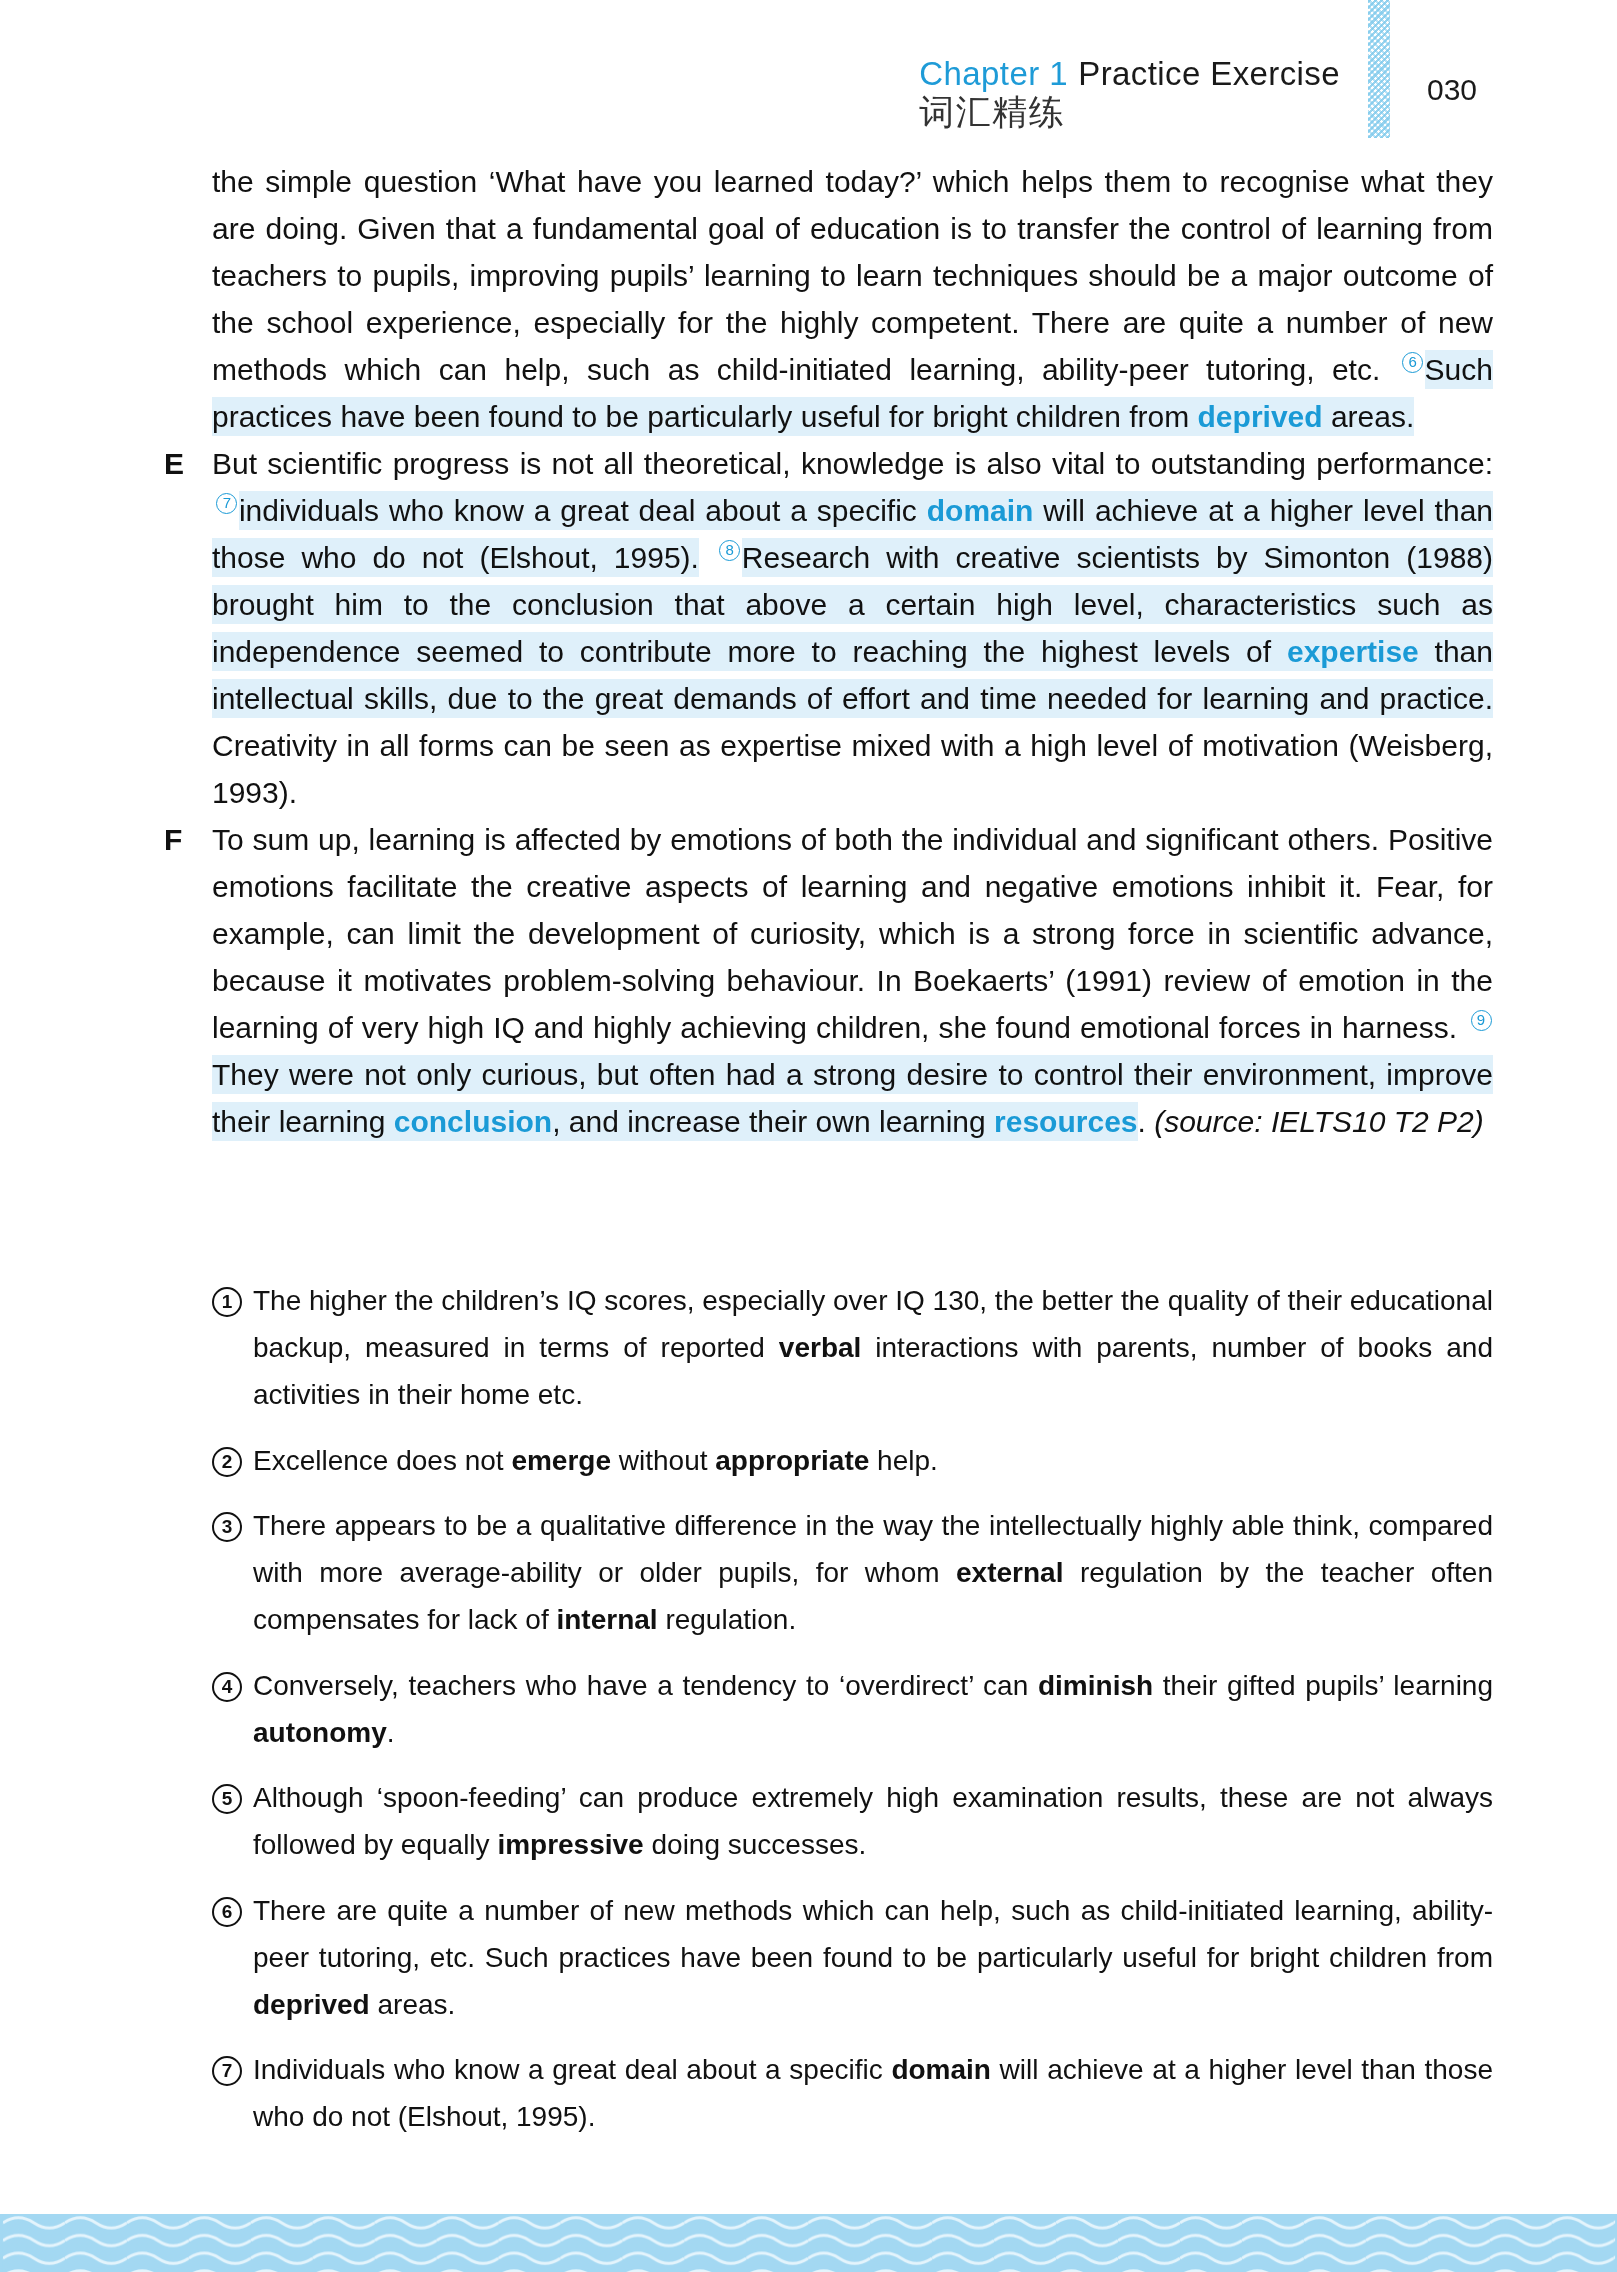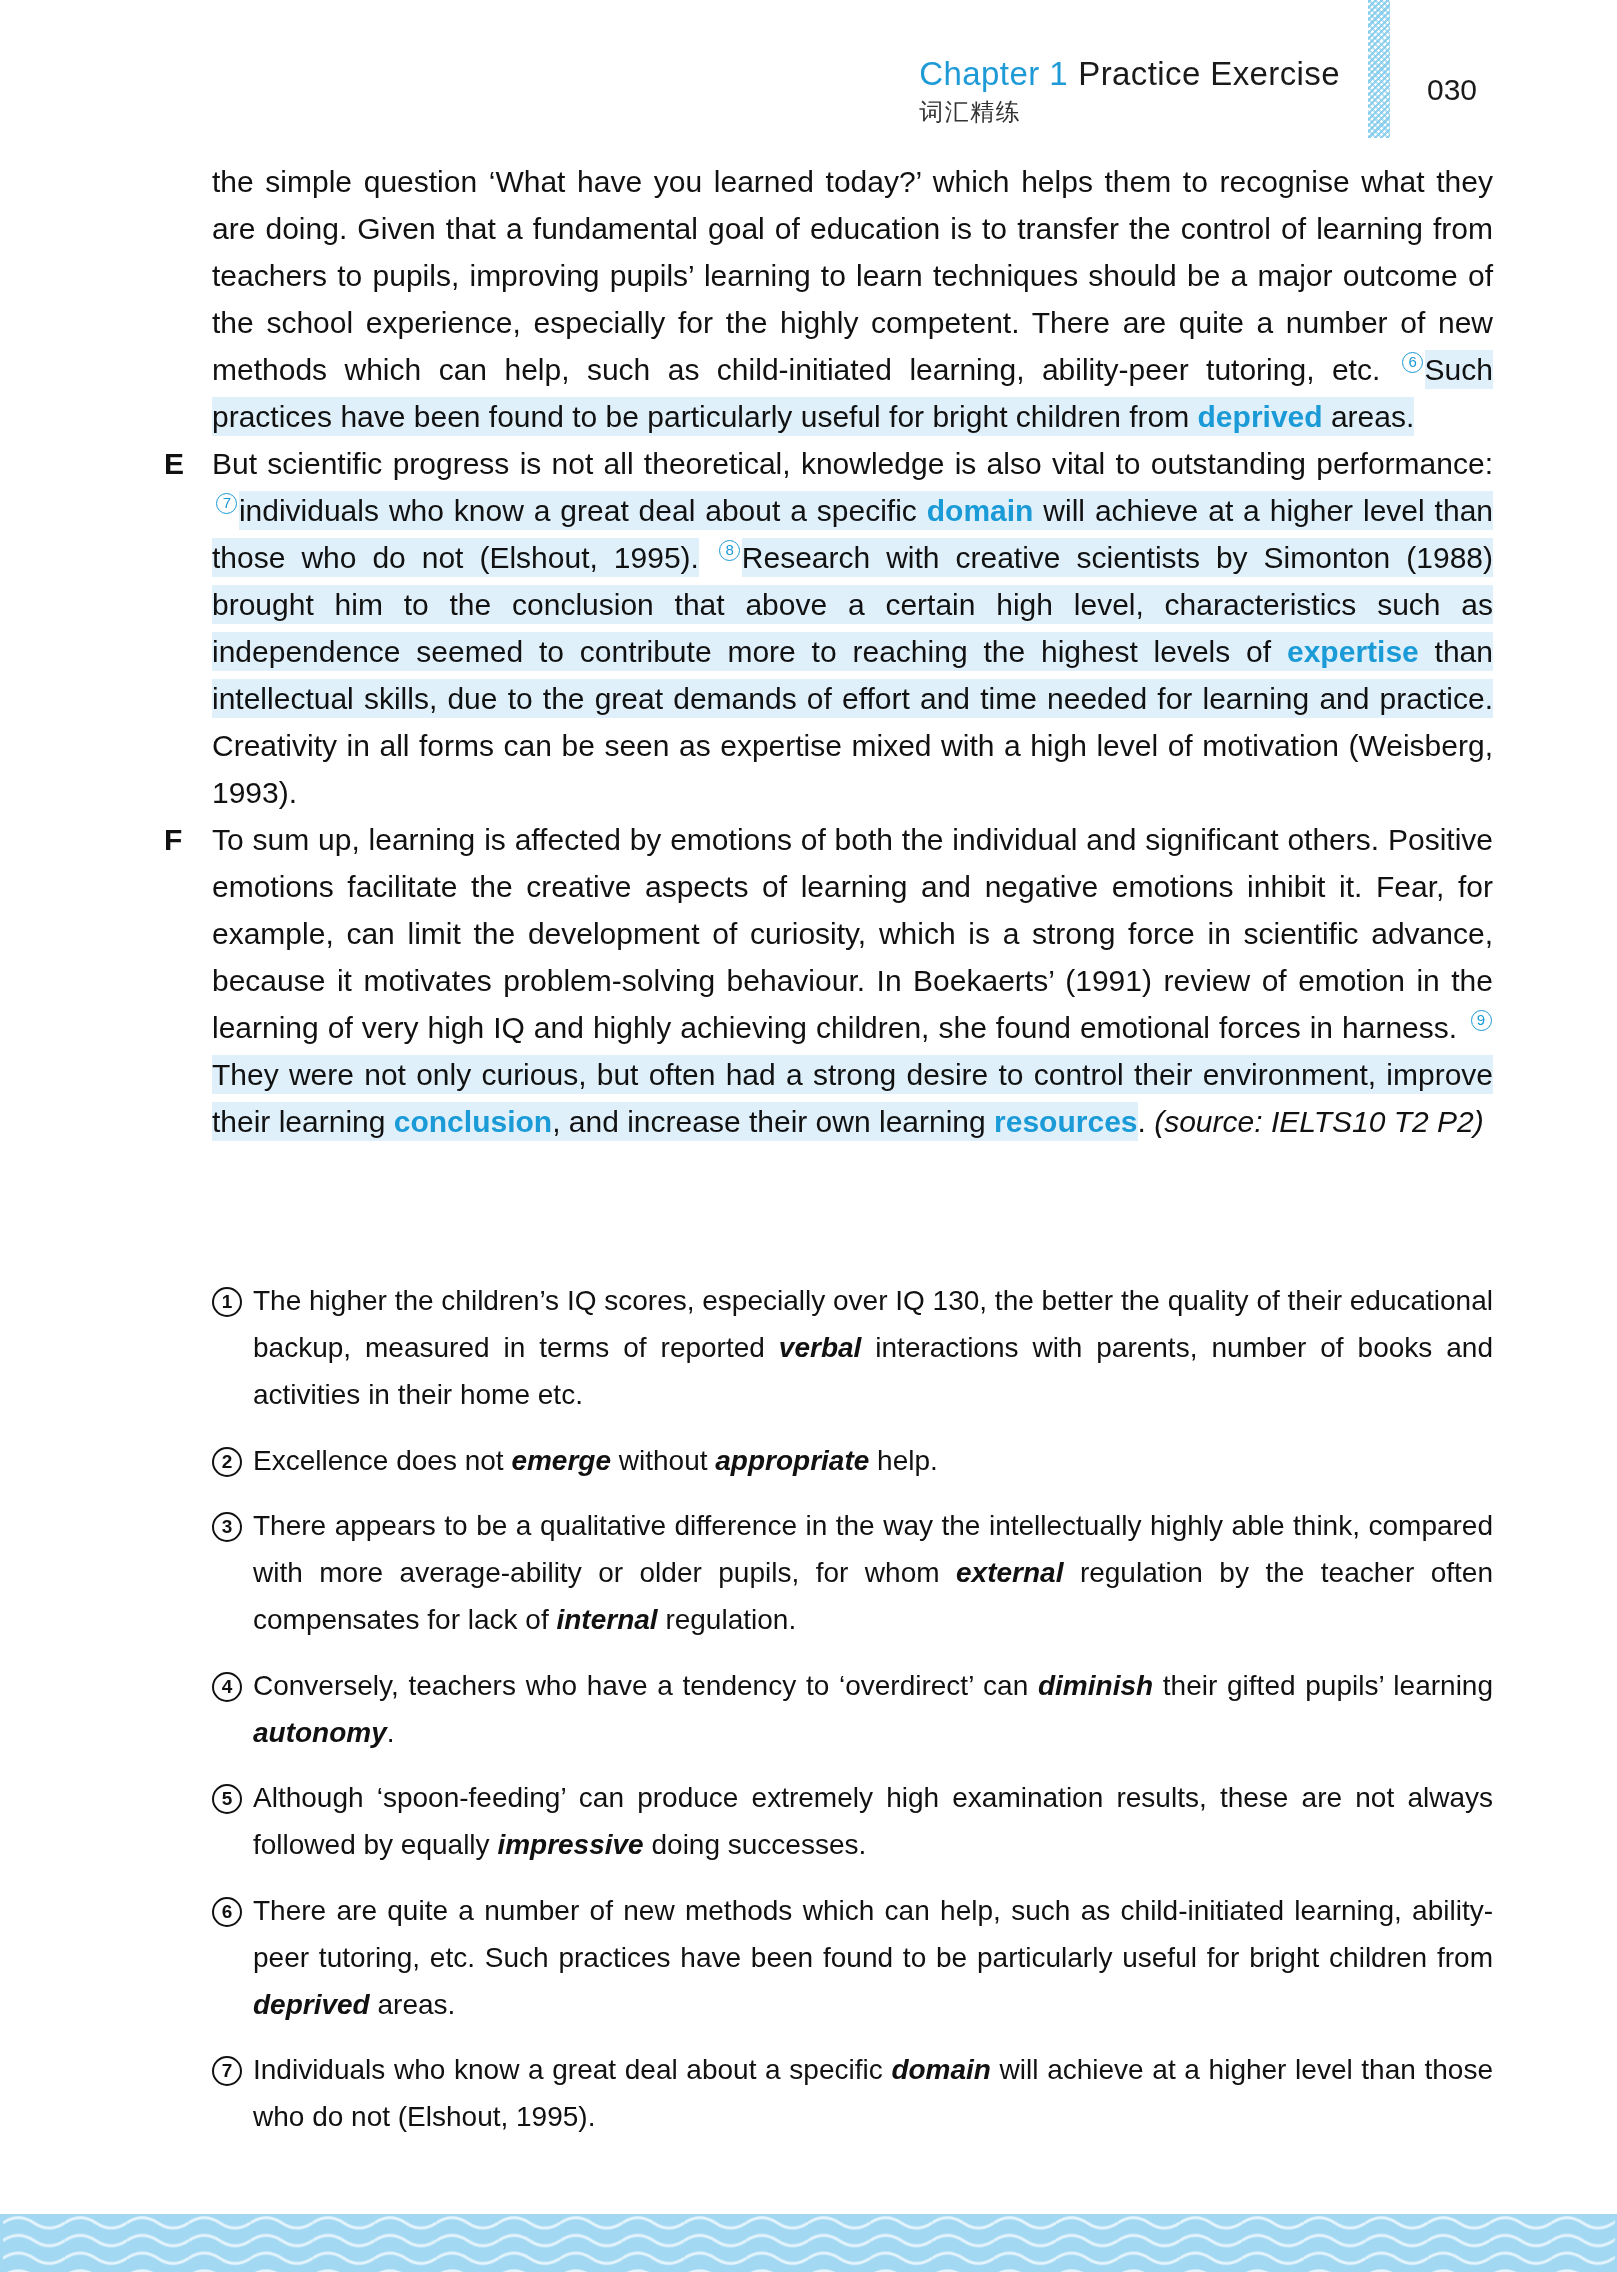--- a/index.html
+++ b/index.html
@@ -4,21 +4,21 @@
 <style>
   * { box-sizing: border-box; margin: 0; padding: 0; }
   html, body { width: 1618px; height: 2273px; background: #ffffff; overflow: hidden; }
   body { position: relative; font-family: "Liberation Sans", "DejaVu Sans", sans-serif; color: #1a1a1a; }
 
   
   .header { position: absolute; top: 53px; right: 278px; text-align: left; }
   .header-line1 { font-size: 33px; line-height: 41px; white-space: nowrap; letter-spacing: 0.4px; }
   .header-chapter { color: #1e9bd7; }
   .header-title { color: #1a1a1a; margin-left: 10.4px; }
-  .header-line2 { font-size: 24px; line-height: 37px; color: #333; font-family: "DejaVu Sans", sans-serif; letter-spacing: 1.5px; }
+  .header-line2 { font-size: 35px; line-height: 37px; color: #333; font-family: "DejaVu Sans", sans-serif; letter-spacing: 1.5px; }
   .deco-bar {
     position: absolute; left: 1368px; top: 0; width: 22px; height: 138px;
     background:
       repeating-linear-gradient(135deg, #8fd0ee 0 2.2px, #ffffff 2.2px 4.4px),
       #8fd0ee;
     background-blend-mode: normal;
     opacity: 0.9;
   }
   .deco-bar::after {
     content: ""; position: absolute; left: 0; right: 0; top: 0; bottom: 0;
@@ -39,21 +39,21 @@
   }
   .source { font-style: italic; margin-top: 48px; }
 
   
   .vocab { position: absolute; left: 212px; top: 1277px; width: 1281px; font-family: "Liberation Sans", "DejaVu Sans", sans-serif; font-size: 28px; line-height: 47px; color: #111; }
   .vocab-item { position: relative; padding-left: 41px; text-align: justify; margin-bottom: 18.5px; }
   .vocab-num {
     position: absolute; left: 0; top: 10.4px; width: 30px; height: 30px; border: 2.2px solid #111; border-radius: 50%;
     font-size: 19px; line-height: 25px; text-align: center; font-weight: bold;
   }
-  .vocab-item b { font-weight: bold; font-style: italic; }
+  .vocab-item b { font-weight: bold; }
 
   
   .footer-wave {
     position: absolute; left: 0; bottom: 0; width: 1618px; height: 59px; background: #a3d8f2; overflow: hidden;
   }
 </style>
 </head>
 <body>
 
 <div class="header">

